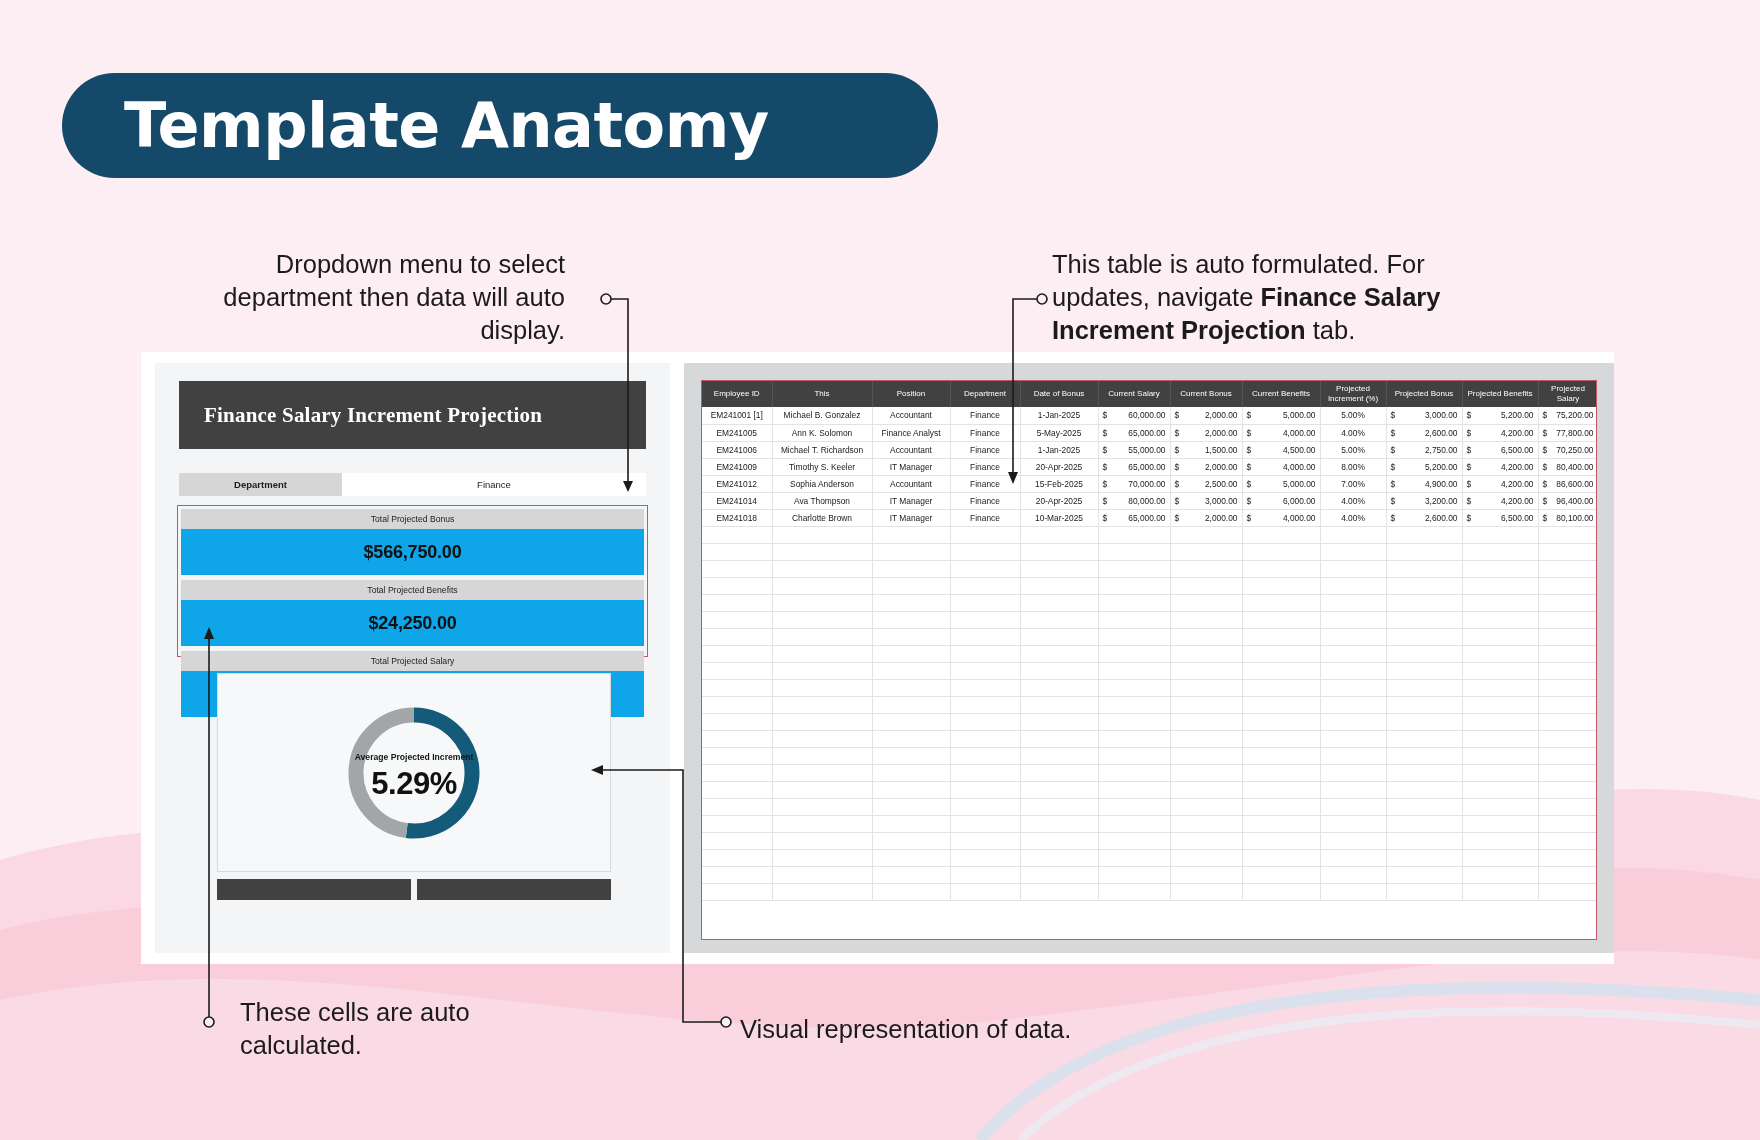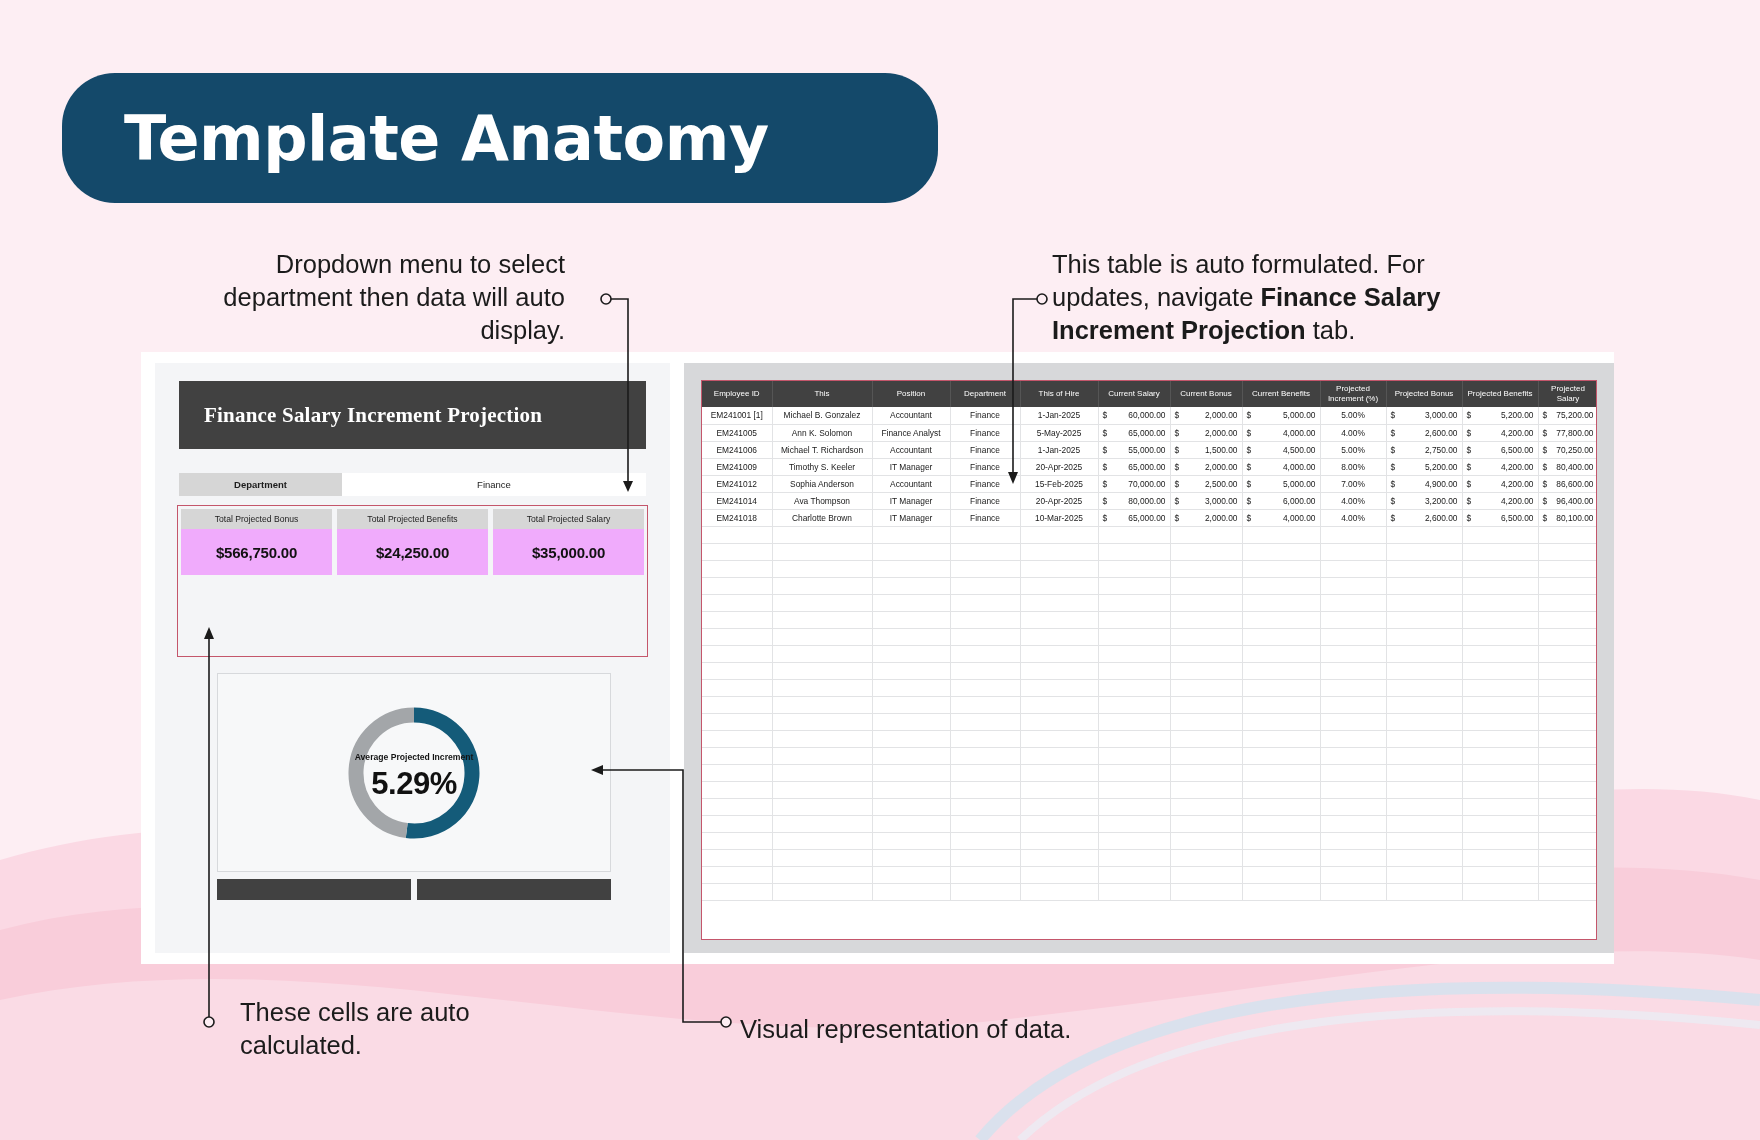--- a/index.html
+++ b/index.html
@@ -9,21 +9,21 @@
     background: #fdeef3;
     position: relative;
     overflow: hidden;
   }
   
   #bg-waves { position: absolute; inset: 0; width: 1760px; height: 1140px; z-index: 0; }
 
   
   #title-pill {
     position: absolute; left: 62px; top: 73px;
-    width: 876px; height: 130px;
+    width: 876px; height: 105px;
     background: #14496a;
     border-radius: 53px;
     display: flex; align-items: center;
     z-index: 3;
   }
   #title-pill .title-text {
     color: #ffffff;
     font-size: 62px;
     font-weight: bold;
     letter-spacing: -0.5px;
@@ -97,32 +97,32 @@
   }
 
   
   #metric-block {
     position: absolute; left: 22px; top: 142px;
     width: 471px; height: 152px;
     border: 1.5px solid #c4566b;
     background: #f4f5f7;
     padding: 3px;
   }
-  .metric-row { display: flex; gap: 5px; }
+  .metric-row { display: flex; gap: 5px; flex-direction: column; }
   .metric-row.second { margin-top: 7px; }
   .metric-card { flex: 1; }
   .metric-card .cap {
     height: 20px; background: #d6d6d6;
     display: flex; align-items: center; justify-content: center;
     font-size: 8.6px; color: #1d1d1d;
   }
   .metric-card .val {
-    height: 46px; background: #f0abfc;
+    height: 46px; background: #0ea5e9;
     display: flex; align-items: center; justify-content: center;
-    font-size: 15px; font-weight: bold; color: #111;
+    font-size: 18px; font-weight: bold; color: #111;
     letter-spacing: -.2px;
     text-align: center;
   }
 
   
   #donut-area {
     position: absolute; left: 62px; top: 310px;
     width: 394px; height: 199px;
     display: flex; gap: 6px; border-radius: 21px;
   }
@@ -303,21 +303,21 @@
           <col style="width:76px">
           <col style="width:76px">
           <col style="width:60px">
       </colgroup>
       <thead>
           <tr id="thead-row">
             <th>Employee ID</th>
             <th>This</th>
             <th>Position</th>
             <th>Department</th>
-            <th>This of Hire</th>
+            <th>Date of Bonus</th>
             <th>Current Salary</th>
             <th>Current Bonus</th>
             <th>Current Benefits</th>
             <th>Projected Increment (%)</th>
             <th>Projected Bonus</th>
             <th>Projected Benefits</th>
             <th>Projected Salary</th>
           </tr>
         </thead>
       <tbody id="tbody">

